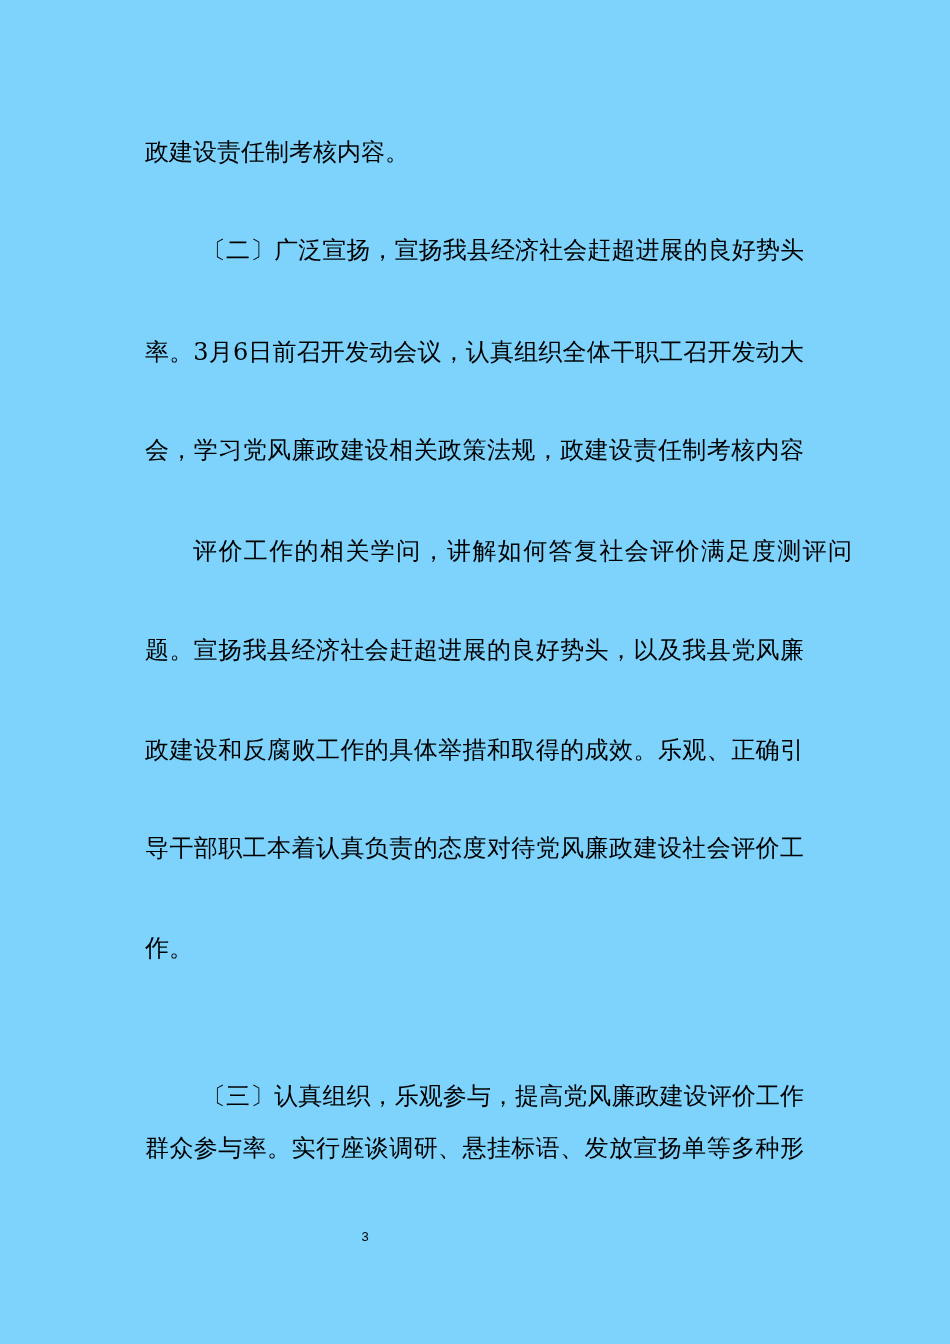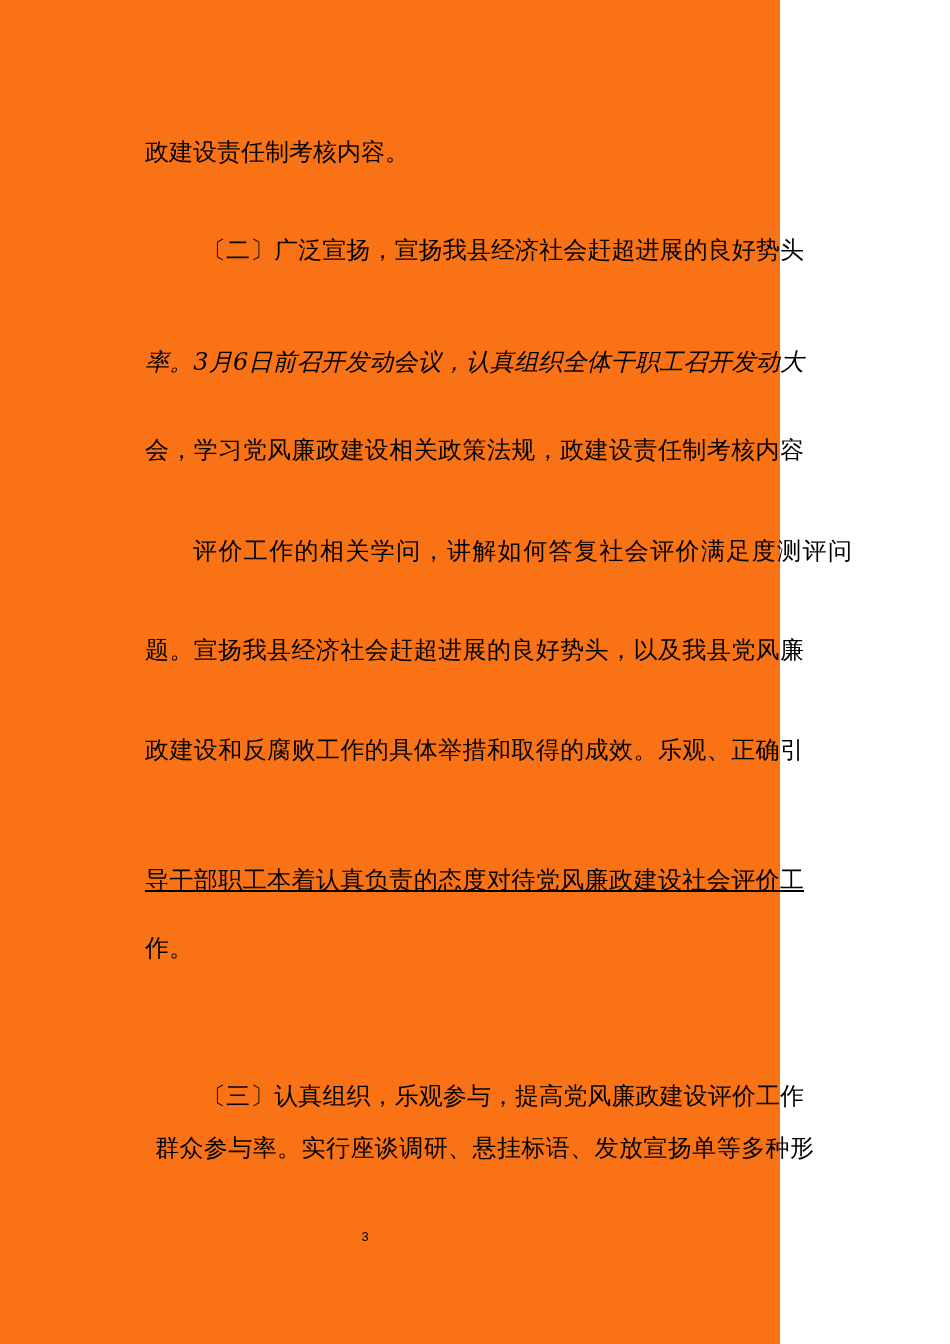--- a/index.html
+++ b/index.html
@@ -12,23 +12,23 @@
       height: 1344px;
       position: relative;
       overflow: hidden;
       font-family: "DejaVu Serif", "Liberation Serif", serif;
       color: #000000;
     }
     .page {
       position: absolute;
       left: 0;
       top: 0;
-      width: 780px;
+      width: 950px;
       height: 1344px;
-      background: #f97316;
+      background: #7dd3fc;
     }
     .line {
       position: absolute;
       left: 145px;
       width: 659px;
       height: 30px;
       font-size: 24px;
       line-height: 30px;
       white-space: nowrap;
       text-align: justify;
@@ -54,25 +54,25 @@
       color: #000000;
     }
   </style>
 </head>
 <body>
 
 <div class="page">
   <div class="line last" style="top:137px;">政建设责任制考核内容。</div>
 
   <div class="line indent" style="top:235px;">〔二〕广泛宣扬，宣扬我县经济社会赶超进展的良好势头</div>
-  <div class="line" style="top:347px;font-style:italic;">率。3月6日前召开发动会议，认真组织全体干职工召开发动大</div>
+  <div class="line" style="top:337px;">率。3月6日前召开发动会议，认真组织全体干职工召开发动大</div>
   <div class="line" style="top:435px;">会，学习党风廉政建设相关政策法规，政建设责任制考核内容</div>
   <div class="line" style="top:536px;margin-left:48px;">评价工作的相关学问，讲解如何答复社会评价满足度测评问</div>
   <div class="line" style="top:635px;">题。宣扬我县经济社会赶超进展的良好势头，以及我县党风廉</div>
   <div class="line" style="top:735px;">政建设和反腐败工作的具体举措和取得的成效。乐观、正确引</div>
-  <div class="line" style="top:865px;text-decoration:underline;">导干部职工本着认真负责的态度对待党风廉政建设社会评价工</div>
+  <div class="line" style="top:833px;">导干部职工本着认真负责的态度对待党风廉政建设社会评价工</div>
   <div class="line last" style="top:933px;">作。</div>
 
   <div class="line indent" style="top:1033px;margin-top:48px;">〔三〕认真组织，乐观参与，提高党风廉政建设评价工作</div>
-  <div class="line" style="top:1133px;margin-left:10px;">群众参与率。实行座谈调研、悬挂标语、发放宣扬单等多种形</div>
+  <div class="line" style="top:1133px;">群众参与率。实行座谈调研、悬挂标语、发放宣扬单等多种形</div>
 
   <div class="page-number">3</div>
 </div>
 
 </body></html>

